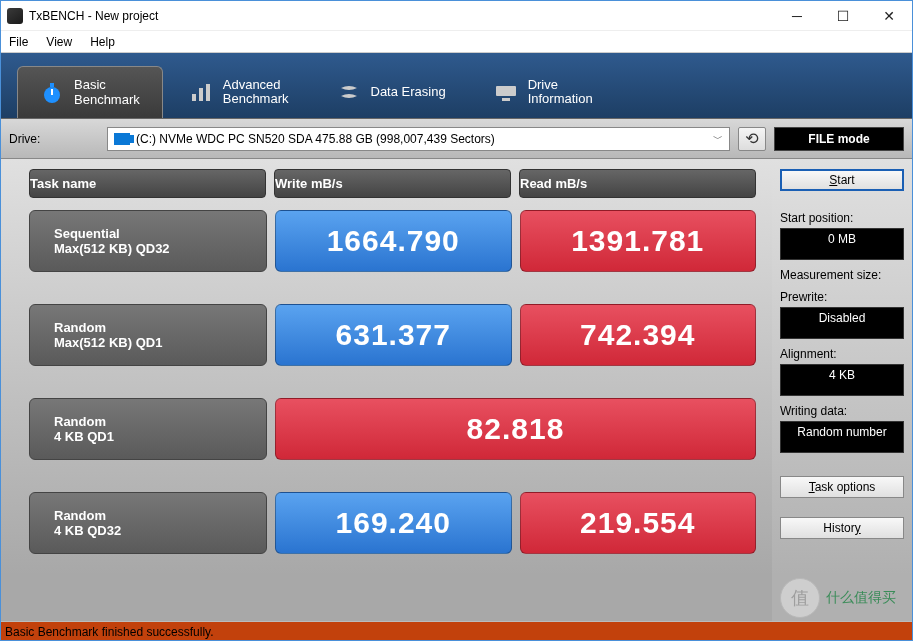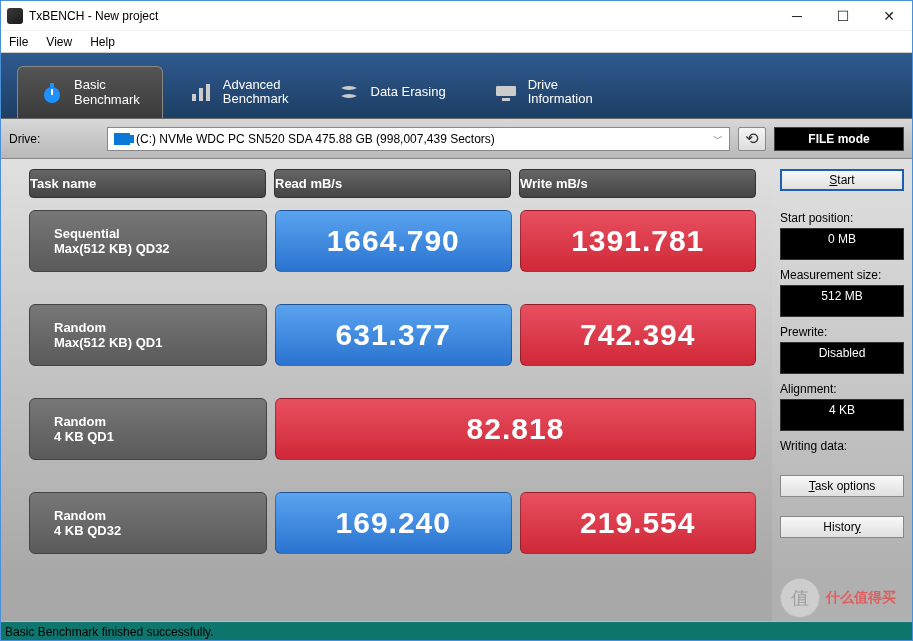--- a/index.html
+++ b/index.html
@@ -47,26 +47,26 @@
 
 
 .sidebar { width:140px; background: linear-gradient(#e0e0e0,#b0b0b0 90%); padding: 10px 8px; }
 .start-btn { width:100%; height:22px; background:linear-gradient(#f8f8f8,#e0e0e0); border:2px solid #1a5fb4; font-size:12px; margin-bottom:12px;}
 .side-label { font-size:12px; color:#000; margin-bottom:3px; margin-top:8px;}
 .side-val { background:#000; color:#fff; font-size:12px; text-align:center; height:32px; line-height:20px; border:1px solid #333; margin-bottom:4px;}
 .side-btn { width:100%; height:22px; background:linear-gradient(#f8f8f8,#e0e0e0); border:1px solid #888; font-size:12px; margin-top:19px;}
 .side-btn .ul { text-decoration: underline; }
 
 
-.statusbar { height:20px; background:#0f766e; border-top:1px solid #bbb; font-size:12px; padding-left:4px; line-height:20px; color:#000;}
+.statusbar { height:20px; background:#c2410c; border-top:1px solid #bbb; font-size:12px; padding-left:4px; line-height:20px; color:#000;}
 
 
 .watermark { position:absolute; right:16px; bottom:22px; display:flex; align-items:center; gap:6px; opacity:.75;}
 .watermark .circ { width:40px; height:40px; border:1px solid #bbb; border-radius:50%; display:flex; align-items:center; justify-content:center; font-size:18px; color:#999; background:rgba(255,255,255,.5);}
-.watermark .txt { font-size:14px; color:#ef4444; font-weight:bold;}
+.watermark .txt { font-size:14px; color:#15803d; font-weight:normal;}
 
 svg { display:block; }
 </style>
 </head>
 <body>
 
 <div class="titlebar">
   <div class="app-icon"></div>
   <div class="title">TxBENCH - New project</div>
   <div class="win-controls">
@@ -135,22 +135,22 @@
   <div class="reload-btn">
     <span>⟲</span>
   </div>
   <div class="file-mode">FILE mode</div>
 </div>
 
 <div class="main">
   <div class="results-panel">
     <div class="col-headers">
       <div class="col-h first">Task name</div>
+      <div class="col-h">Write mB/s</div>
       <div class="col-h">Read mB/s</div>
-      <div class="col-h">Write mB/s</div>
     </div>
 
     <div class="bench-row">
       <div class="task-cell">
         <span>Sequential</span>
         <span>Max(512 KB) QD32</span>
       </div>
       <div class="val-cell val-read">1664.790</div>
       <div class="val-cell val-write">1391.781</div>
     </div>
@@ -182,29 +182,29 @@
     </div>
   </div>
 
   <div class="sidebar">
     <button class="start-btn"><span style="text-decoration:underline">S</span>tart</button>
 
     <div class="side-label">Start position:</div>
     <div class="side-val">0 MB</div>
 
     <div class="side-label">Measurement size:</div>
-    <div class="side-val">512 MB</div>
 
     <div class="side-label">Prewrite:</div>
     <div class="side-val">Disabled</div>
 
     <div class="side-label">Alignment:</div>
     <div class="side-val">4 KB</div>
 
     <div class="side-label">Writing data:</div>
+    <div class="side-val">Random number</div>
 
     <button class="side-btn"><span class="ul">T</span><span>ask options</span></button>
     <button class="side-btn"><span>Histor</span><span class="ul">y</span></button>
   </div>
 </div>
 
 <div class="statusbar">Basic Benchmark finished successfully.</div>
 
 <div class="watermark">
   <div class="circ">值</div>

